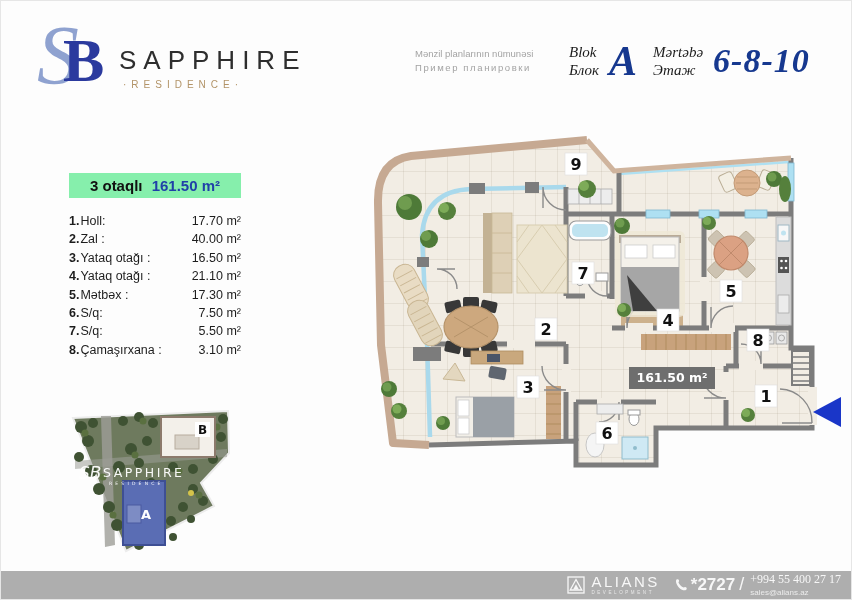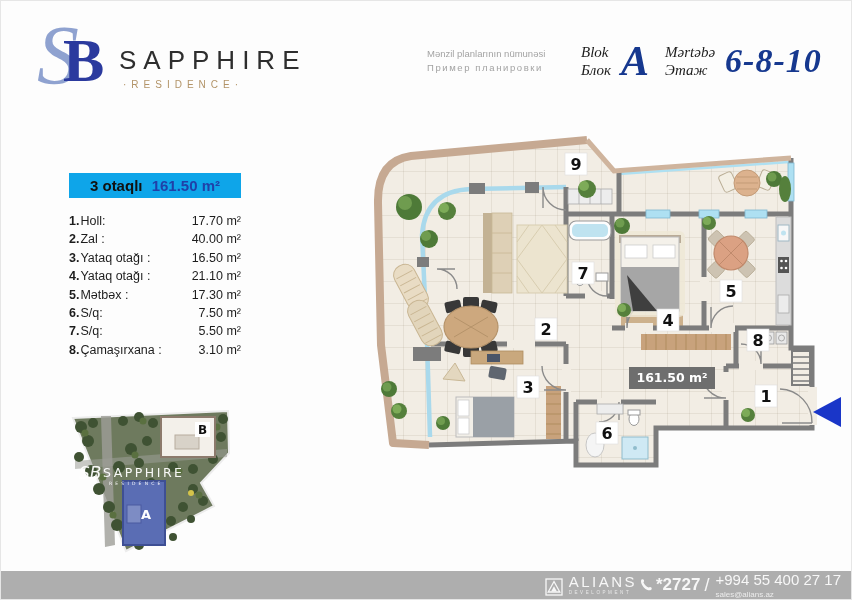--- a/index.html
+++ b/index.html
@@ -10,51 +10,51 @@
   .logo{position:absolute;left:36px;top:18px;width:230px;height:90px;}
   .monogram{position:absolute;left:0;top:2px;width:78px;height:84px;}
   .mono-s{position:absolute;left:0;top:-14px;font-family:"Liberation Serif","DejaVu Serif",serif;
           font-style:italic;font-size:84px;font-weight:400;color:#8fa2d0;}
   .mono-b{position:absolute;left:26px;top:4px;font-family:"Liberation Serif","DejaVu Serif",serif;
           font-size:62px;font-weight:700;color:#2b3a9e;}
   .brand-name{position:absolute;left:82px;top:26px;font-size:26px;letter-spacing:7px;color:#2e2e2e;}
   .brand-sub{position:absolute;left:86px;top:60px;font-size:10px;letter-spacing:5px;color:#b29367;}
 
   
-  .hdr{position:absolute;left:414px;top:36px;display:flex;align-items:center;margin-left:12px;}
+  .hdr{position:absolute;left:414px;top:36px;display:flex;align-items:center;}
   .hdr-note{width:138px;color:#a3a3a3;font-size:9.5px;line-height:1.5;}
   .hdr-note .ru{letter-spacing:1.6px;}
   .hdr-pair{font-family:"Liberation Serif","DejaVu Serif",serif;font-style:italic;font-size:15px;
             color:#1c1c1c;line-height:1.2;margin-left:16px;}
   .hdr-big{font-family:"Liberation Serif","DejaVu Serif",serif;font-style:italic;font-weight:700;
            color:#16388f;margin-left:10px;}
   .hdr-block-val{font-size:42px;}
   .hdr-floor-val{font-size:34px;letter-spacing:1px;}
 
   
   .apt{position:absolute;left:68px;top:172px;width:172px;}
-  .apt-title{background:#0ea5e9;text-align:center;padding:4px 2px;font-size:15px;font-weight:bold;color:#111;}
+  .apt-title{background:#86efac;text-align:center;padding:4px 2px;font-size:15px;font-weight:bold;color:#111;}
   .apt-title .area{color:#2040a8;margin-left:5px;}
   .room-list{margin-top:14px;}
   .room-row{display:flex;justify-content:space-between;font-size:12.5px;line-height:18.4px;color:#1d1d1d;}
   .room-label b{margin-right:1px;}
   .room-area{color:#1d1d1d;}
 
   
   .footer{position:absolute;left:0;bottom:0;width:100%;height:28px;background:#aeaeae;
           display:flex;align-items:center;justify-content:flex-end;padding-right:10px;box-sizing:border-box;
           color:#f7f7f7;}
-  .f-logo{display:flex;align-items:flex-end;margin-right:2px;}
+  .f-logo{display:flex;align-items:center;margin-right:14px;}
   .f-logo-text{margin-left:6px;display:flex;flex-direction:column;line-height:1;}
   .f-logo-name{font-size:15px;letter-spacing:2.5px;}
   .f-logo-sub{font-size:4.5px;letter-spacing:2.6px;opacity:.8;margin-top:2px;}
   .f-phone{display:flex;align-items:center;font-size:17px;font-weight:bold;}
   .f-phone .sep{font-weight:300;margin:0 6px 0 4px;font-size:18px;}
   .f-contacts{display:flex;flex-direction:column;font-weight:normal;line-height:1.3;text-align:left;}
-  .f-tel{font-size:15px;}
+  .f-tel{font-size:12px;font-family:Liberation Serif, serif;}
   .f-mail{font-size:8px;opacity:.85;}
 
   .abs{position:absolute;}
   svg text{font-family:"DejaVu Sans","Liberation Sans",sans-serif;}
 </style>
 </head>
 <body>
 
 <div class="page">
 

